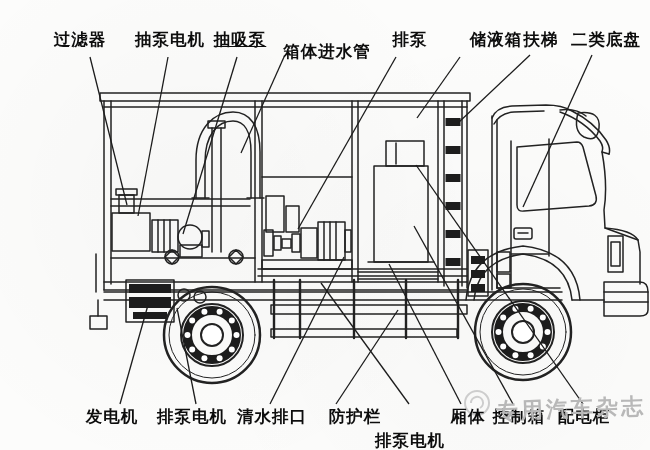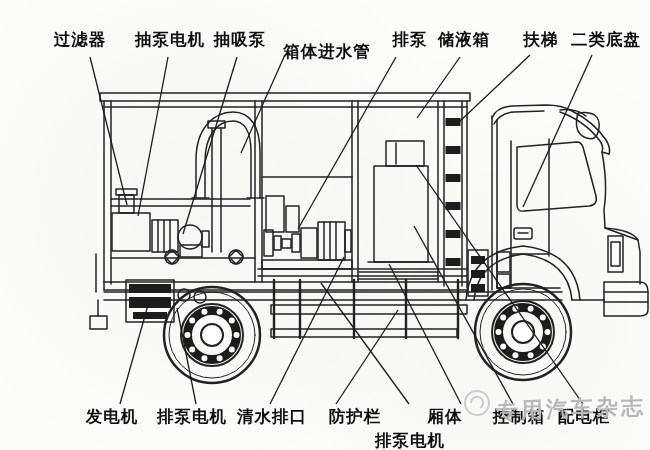--- a/index.html
+++ b/index.html
@@ -212,30 +212,30 @@
       <line x1="336" y1="404" x2="398" y2="310" class="leader"></line>
       <line x1="409" y1="404" x2="321" y2="283" class="leader"></line>
       <line x1="461" y1="404" x2="389" y2="264" class="leader"></line>
       <line x1="513" y1="404" x2="414" y2="226" class="leader"></line>
       <line x1="583" y1="404" x2="416" y2="165" class="leader"></line>
     </svg>
 
   <div id="labels">
       <div class="part-label" style="left: 80px; top: 40px; color: rgb(13, 13, 13);">过滤器</div>
       <div class="part-label" style="left: 170px; top: 40px; color: rgb(13, 13, 13);">抽泵电机</div>
-      <div class="part-label" style="left: 240px; top: 40px; color: rgb(13, 13, 13);">抽吸泵</div>
+      <div class="part-label" style="left: 240px; top: 40px; color: rgb(13, 13, 13); text-decoration: underline;">抽吸泵</div>
       <div class="part-label" style="left: 327px; top: 40px; color: rgb(13, 13, 13); margin-top: 12px;">箱体进水管</div>
       <div class="part-label" style="left: 410px; top: 40px; color: rgb(13, 13, 13);">排泵</div>
-      <div class="part-label" style="left: 464px; top: 40px; color: rgb(13, 13, 13);">储液箱</div>
+      <div class="part-label" style="left: 496px; top: 40px; color: rgb(13, 13, 13);">储液箱</div>
       <div class="part-label" style="left: 541px; top: 40px; color: rgb(13, 13, 13);">扶梯</div>
       <div class="part-label" style="left: 606px; top: 40px; color: rgb(13, 13, 13);">二类底盘</div>
       <div class="part-label" style="left: 112px; top: 417px; color: rgb(13, 13, 13);">发电机</div>
       <div class="part-label" style="left: 192px; top: 417px; color: rgb(13, 13, 13);">排泵电机</div>
       <div class="part-label" style="left: 272px; top: 417px; color: rgb(13, 13, 13);">清水排口</div>
       <div class="part-label" style="left: 342px; top: 417px; color: rgb(13, 13, 13); padding-left: 26px;">防护栏</div>
       <div class="part-label" style="left: 410px; top: 417px; color: rgb(13, 13, 13); margin-top: 24px;">排泵电机</div>
-      <div class="part-label" style="left: 445px; top: 417px; color: rgb(13, 13, 13);">厢体</div>
+      <div class="part-label" style="left: 468px; top: 417px; color: rgb(13, 13, 13);">厢体</div>
       <div class="part-label" style="left: 519px; top: 417px; color: rgb(13, 13, 13); text-align: center;">控制箱</div>
       <div class="part-label" style="left: 584px; top: 417px; color: rgb(13, 13, 13);">配电柜</div>
     </div>
 
   <div class="wm-text" style="color: rgb(184, 184, 184);">专用汽车杂志</div>
 </div>
 
 </body></html>

